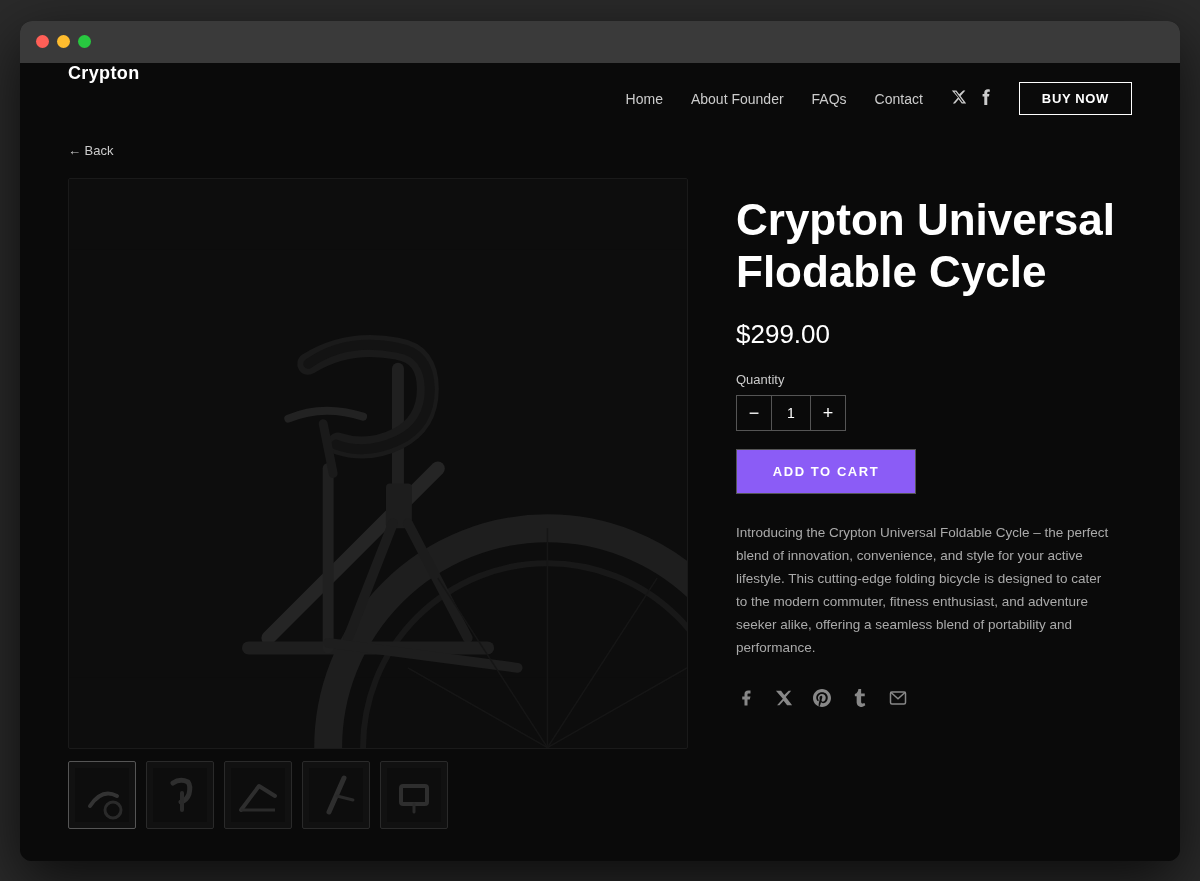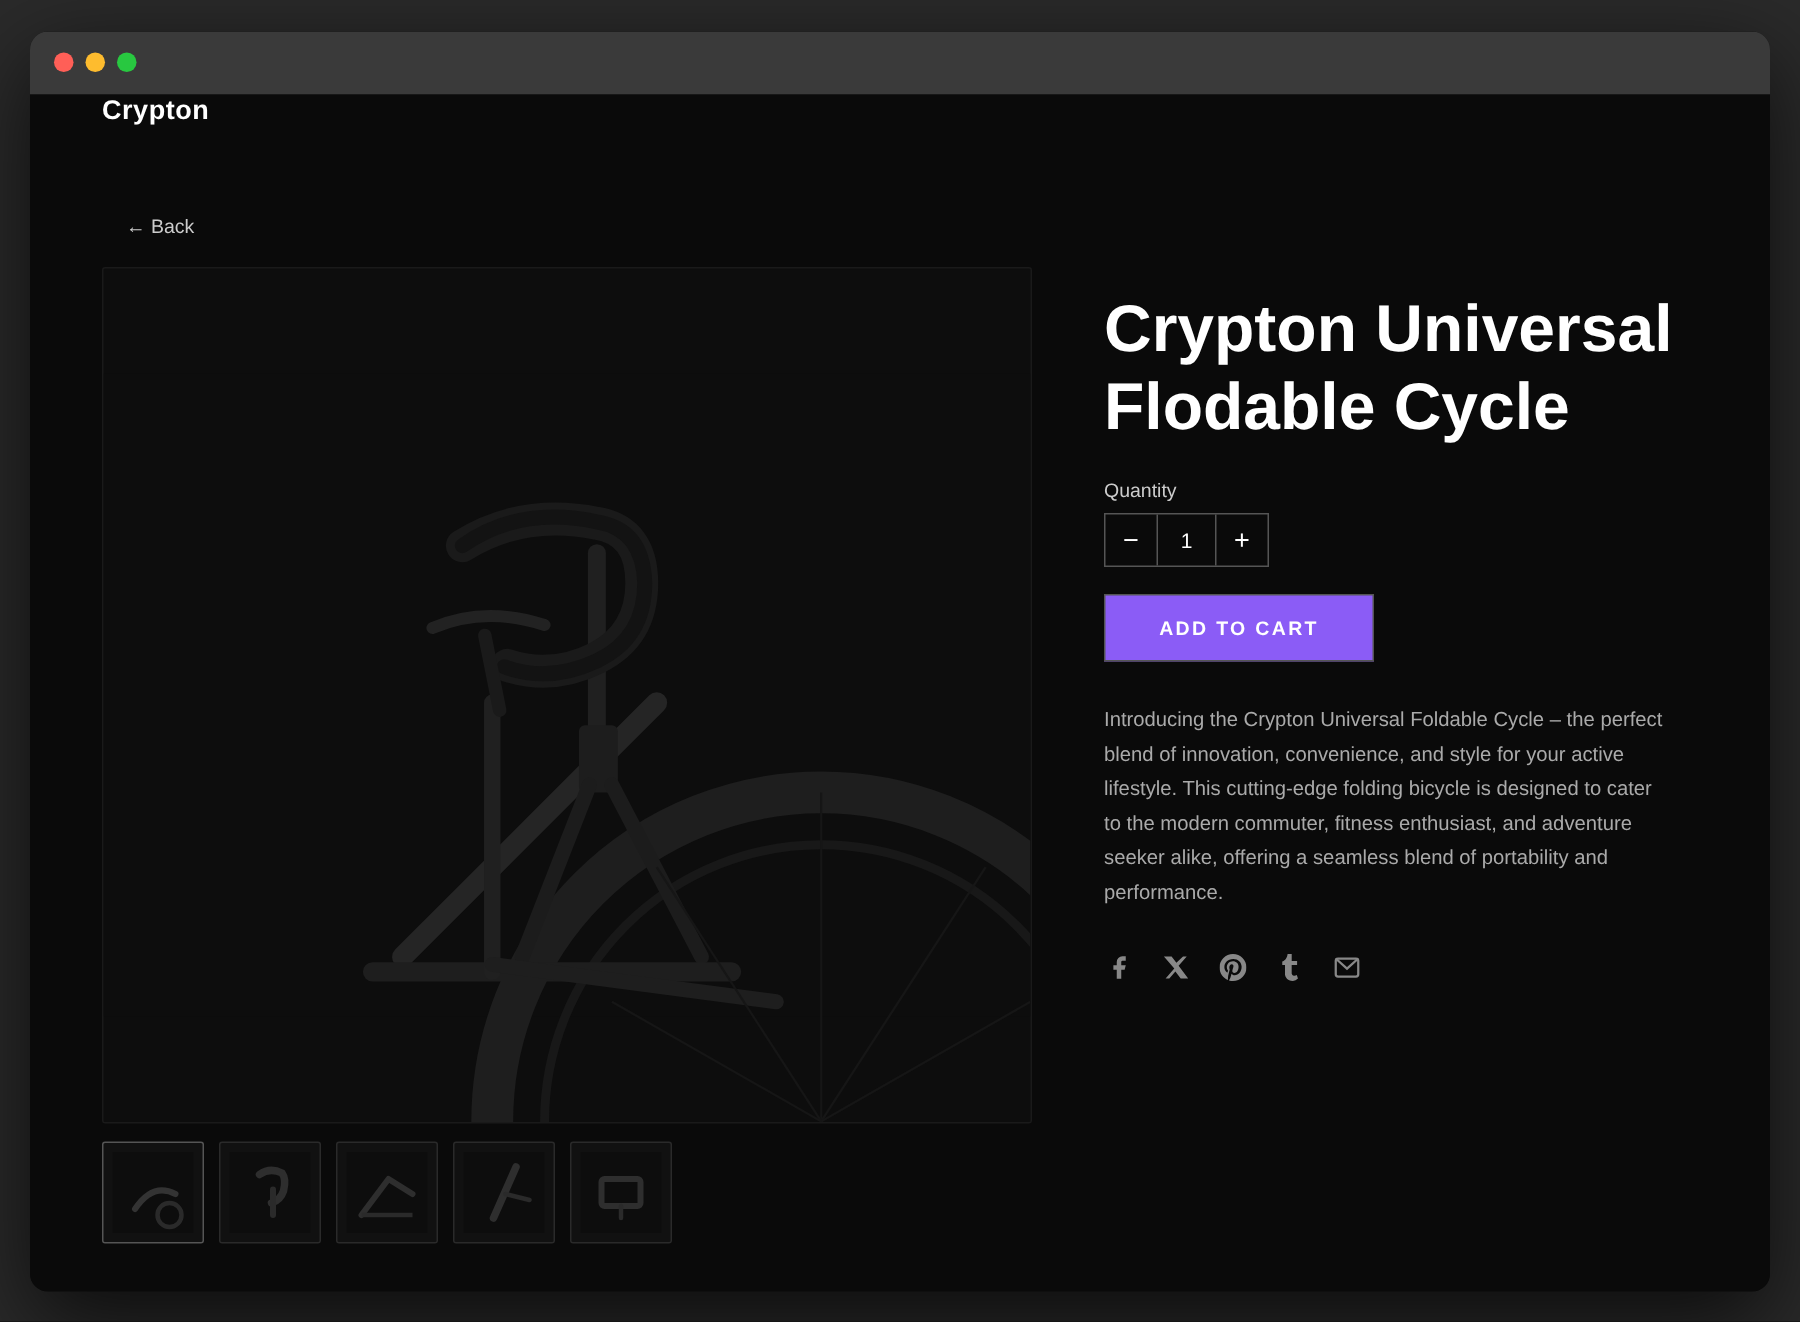--- a/index.html
+++ b/index.html
@@ -99,21 +99,21 @@
       background: transparent;
       padding: 8px 22px;
       font-size: 13px;
       font-weight: 600;
       letter-spacing: 0.05em;
       cursor: pointer;
     }
 
     
     .back-link {
-      padding: 8px 64px 20px;
+      padding: 8px 48px 20px;
       color: #ccc;
       font-size: 13px;
       cursor: pointer;
       display: flex;
       align-items: center;
       gap: 6px;
       flex-shrink: 0;
     }
 
     
@@ -277,20 +277,41 @@
     <div class="traffic-light tl-red"></div>
     <div class="traffic-light tl-yellow"></div>
     <div class="traffic-light tl-green"></div>
   </div>
 
   <div class="page-content">
 
     <header class="header">
       <div class="logo">Crypton</div>
 
+      <div class="nav-right">
+        <a class="nav-link">Home</a>
+        <a class="nav-link">About Founder</a>
+        <a class="nav-link">FAQs</a>
+        <a class="nav-link">Contact</a>
+
+        <div class="nav-icons">
+          <span class="nav-icon">
+            <svg width="16" height="16" viewBox="0 0 24 24" fill="#ccc">
+                <path d="M18.244 2.25h3.308l-7.227 8.26 8.502 11.24H16.17l-4.714-6.231-5.401 6.231H2.746l7.73-8.835L1.254 2.25H8.08l4.259 5.63L18.244 2.25zm-1.161 17.52h1.833L7.084 4.126H5.117L17.083 19.77z"></path>
+              </svg>
+          </span>
+          <span class="nav-icon">
+            <svg width="10" height="17" viewBox="0 0 10 20" fill="#ccc">
+                <path d="M6.5 7H9l-.5 3H6.5V20H3V10H1V7h2V5.5C3 3 4.5 1.5 7 1.5c.8 0 1.7.1 2.5.2V4.5H8C7 4.5 6.5 5 6.5 6V7z"></path>
+              </svg>
+          </span>
+        </div>
+
+        <button class="buy-now-btn">BUY NOW</button>
+      </div>
     </header>
 
     <div class="back-link">← Back</div>
 
     <div class="product-area">
 
       <div class="image-panel">
         <div class="main-image">
 
           <svg viewBox="0 0 620 430" xmlns="http://www.w3.org/2000/svg" width="100%" height="100%">
@@ -364,20 +385,21 @@
                 <rect width="54" height="54" fill="#0d0d0d"></rect>
               <rect x="14" y="18" width="26" height="18" rx="2" fill="none" stroke="#2e2e2e" stroke-width="4"></rect>
               <line x1="27" y1="36" x2="27" y2="44" stroke="#2a2a2a" stroke-width="3" stroke-linecap="round"></line>
             </svg>
           </div>
         </div>
       </div>
 
       <div class="product-info">
         <h1 class="product-title">Crypton Universal Flodable Cycle</h1>
+        <div class="product-price">$299.00</div>
 
         <div class="quantity-label">Quantity</div>
 
         <div class="quantity-control">
           <button class="qty-btn">−</button>
           <div class="qty-value">1</div>
           <button class="qty-btn">+</button>
         </div>
 
         <button class="add-to-cart-btn">ADD TO CART</button>

